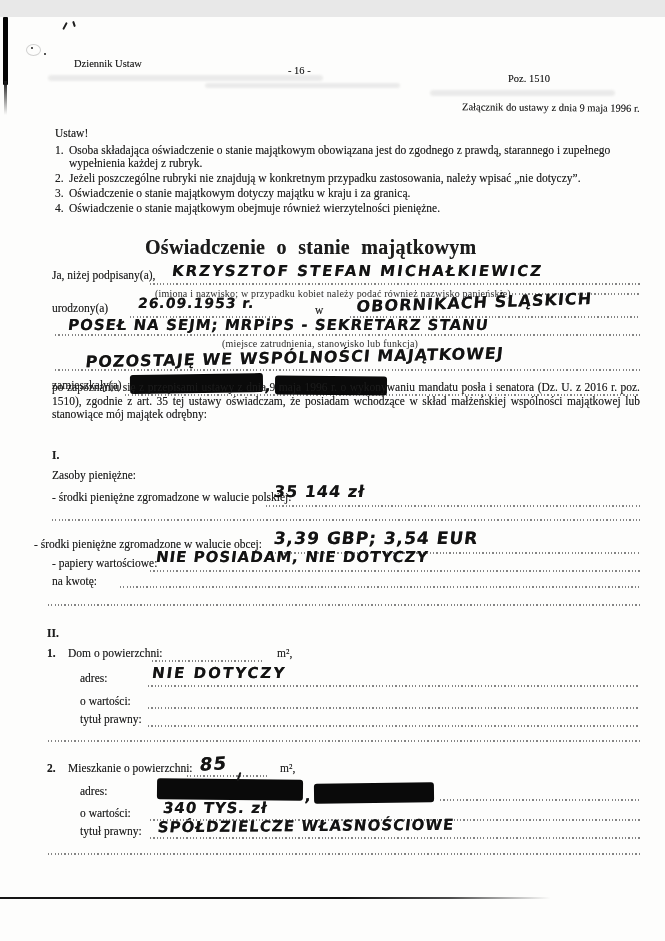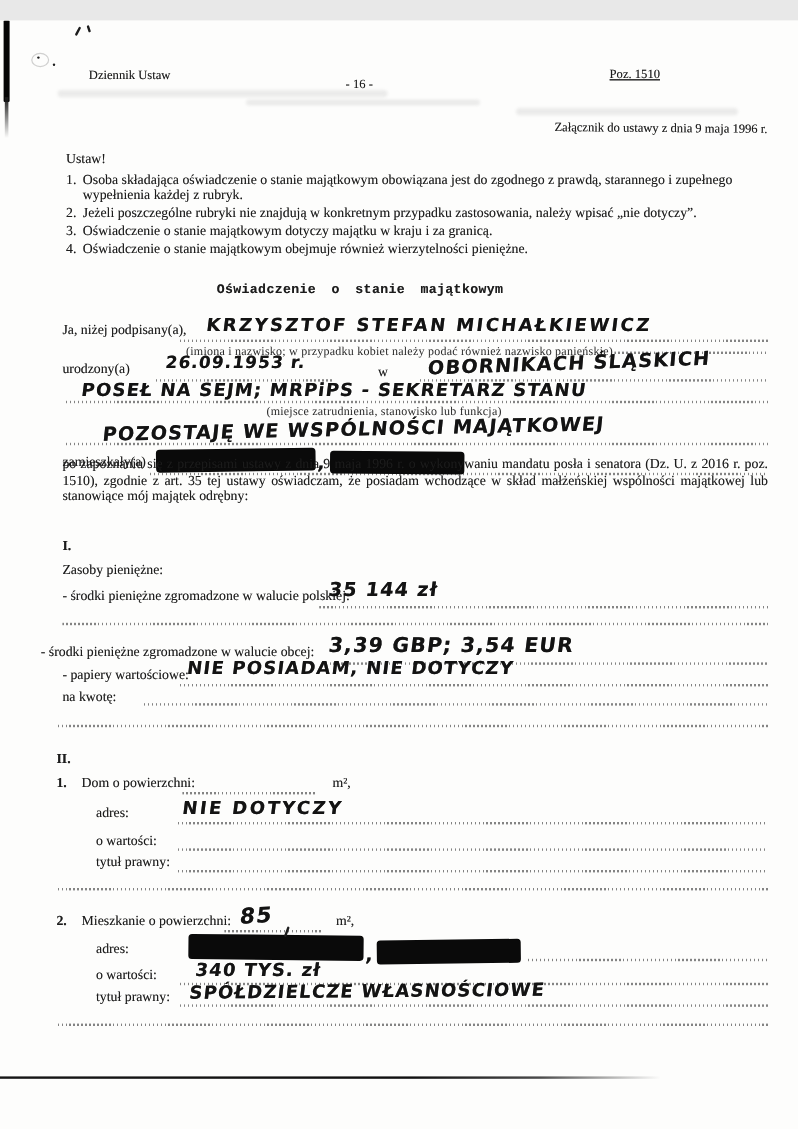--- a/index.html
+++ b/index.html
@@ -7,21 +7,21 @@
     position:relative;width:665px;height:941px;margin:17px auto;overflow:hidden;
     background:var(--paper,#fdfdfc);
     font-family:"Liberation Serif","DejaVu Serif",serif;
     color:var(--ink,#1c1c1c);
   }
   .abs{position:absolute;}
   .t{font-size:11.5px;line-height:13.5px;text-shadow:0 0 .4px rgba(20,20,20,.45);}
   .t-sm{font-size:10.5px;}
   .cap{font-size:10px;letter-spacing:.2px;color:#2a2a2a;white-space:nowrap;}
   .bold{font-weight:bold;}
-  .title{font-size:11px;font-weight:bold;word-spacing:6px;letter-spacing:.3px;white-space:nowrap;text-shadow:0 0 .5px rgba(0,0,0,.5);font-family:Liberation Mono, monospace;}
+  .title{font-size:20px;font-weight:bold;word-spacing:6px;letter-spacing:.3px;white-space:nowrap;text-shadow:0 0 .5px rgba(0,0,0,.5);}
   .hw{
     font-family:"DejaVu Sans","Liberation Sans",sans-serif;
     font-weight:bold;color:var(--handwriting,#141414);
     transform:skewX(-7deg);letter-spacing:1px;white-space:nowrap;
     text-shadow:0 0 .5px rgba(0,0,0,.6);
   }
   .dots{height:2px;background-image:repeating-linear-gradient(90deg,var(--dots,#6e6e6e) 0 1.2px,transparent 1.2px 3.3px);opacity:.85;}
   .redact{background:var(--redaction,#0a0a0a);border-radius:3px;}
   .rule-bottom{height:2px;background:linear-gradient(90deg,#161616 0%,#101010 58%,#4a4a4a 76%,rgba(110,110,110,0) 93%);}
   .edge-bar{left:3px;top:0;width:5px;height:68px;background:#050505;border-radius:1px;}
@@ -46,21 +46,21 @@
   <div class="abs penmark" style="left:73px;top:4px;width:2px;height:6px;transform:rotate(-18deg);"></div>
   <div class="abs smudge-ring" style="left:26px;top:27px;"></div>
   <div class="abs penmark" style="left:31px;top:30px;width:2px;height:2px;"></div>
   <div class="abs penmark" style="left:44px;top:36px;width:2px;height:2px;"></div>
   <div class="abs smudge" style="left:48px;top:58px;width:275px;height:6px;"></div>
   <div class="abs smudge" style="left:205px;top:66px;width:195px;height:5px;"></div>
   <div class="abs smudge" style="left:430px;top:73px;width:185px;height:6px;"></div>
 
   <div class="abs t t-sm" style="left:74px;top:40px;">Dziennik Ustaw</div>
   <div class="abs t t-sm" style="left:288px;top:47px;">- 16 -</div>
-  <div class="abs t t-sm" style="left:508px;top:39px;text-decoration:underline;">Poz. 1510</div>
+  <div class="abs t t-sm" style="left:508px;top:55px;">Poz. 1510</div>
   <div class="abs t t-sm" style="right:25px;top:84px;transform:rotate(.5deg);">Załącznik do ustawy z dnia 9 maja 1996 r.</div>
 
   <div class="abs" style="left:55px;top:110px;width:588px;">
     <div class="t" style="margin-bottom:3px;">Ustaw!</div>
     <div class="notice-item t">
       <span class="num">1.</span>
       <span class="txt">Osoba składająca oświadczenie o stanie majątkowym obowiązana jest do zgodnego z prawdą, starannego i zupełnego wypełnienia każdej z rubryk.</span>
     </div>
     <div class="notice-item t">
       <span class="num">2.</span>

